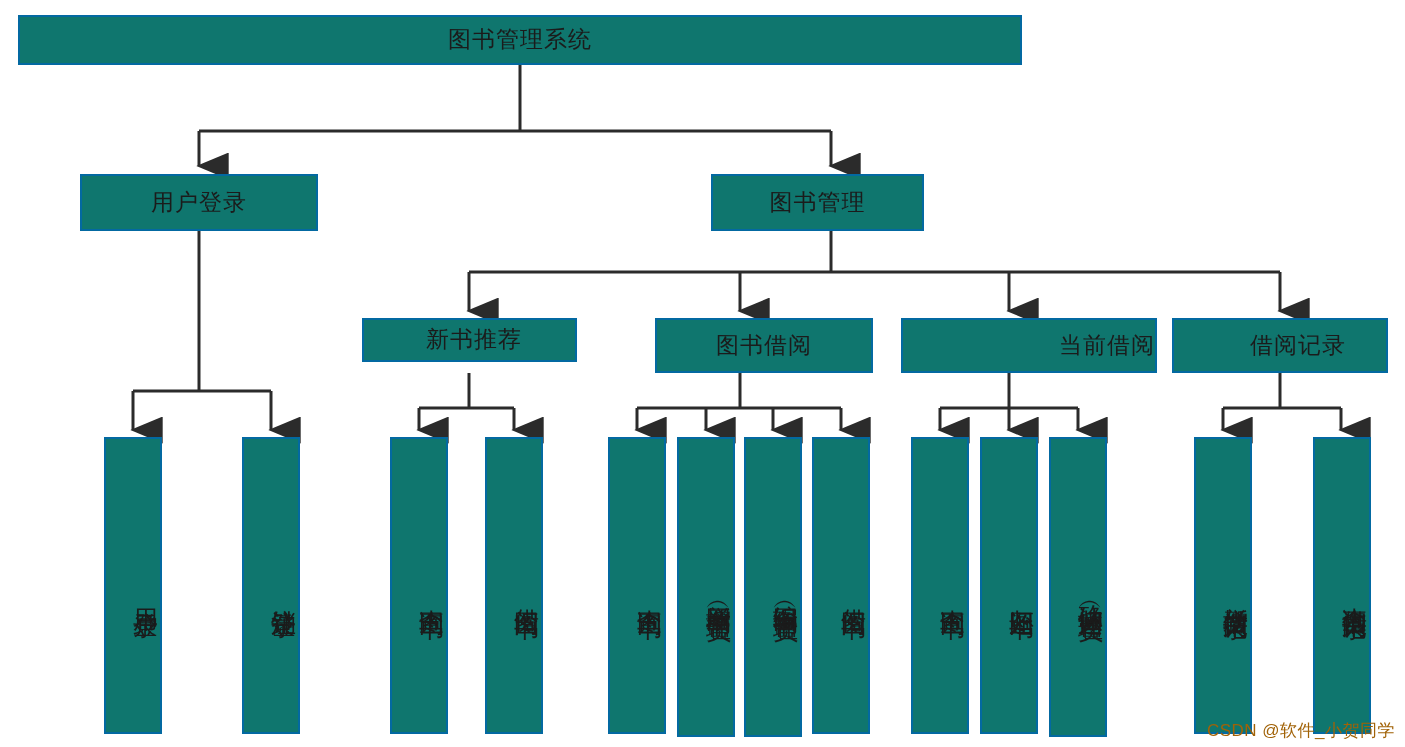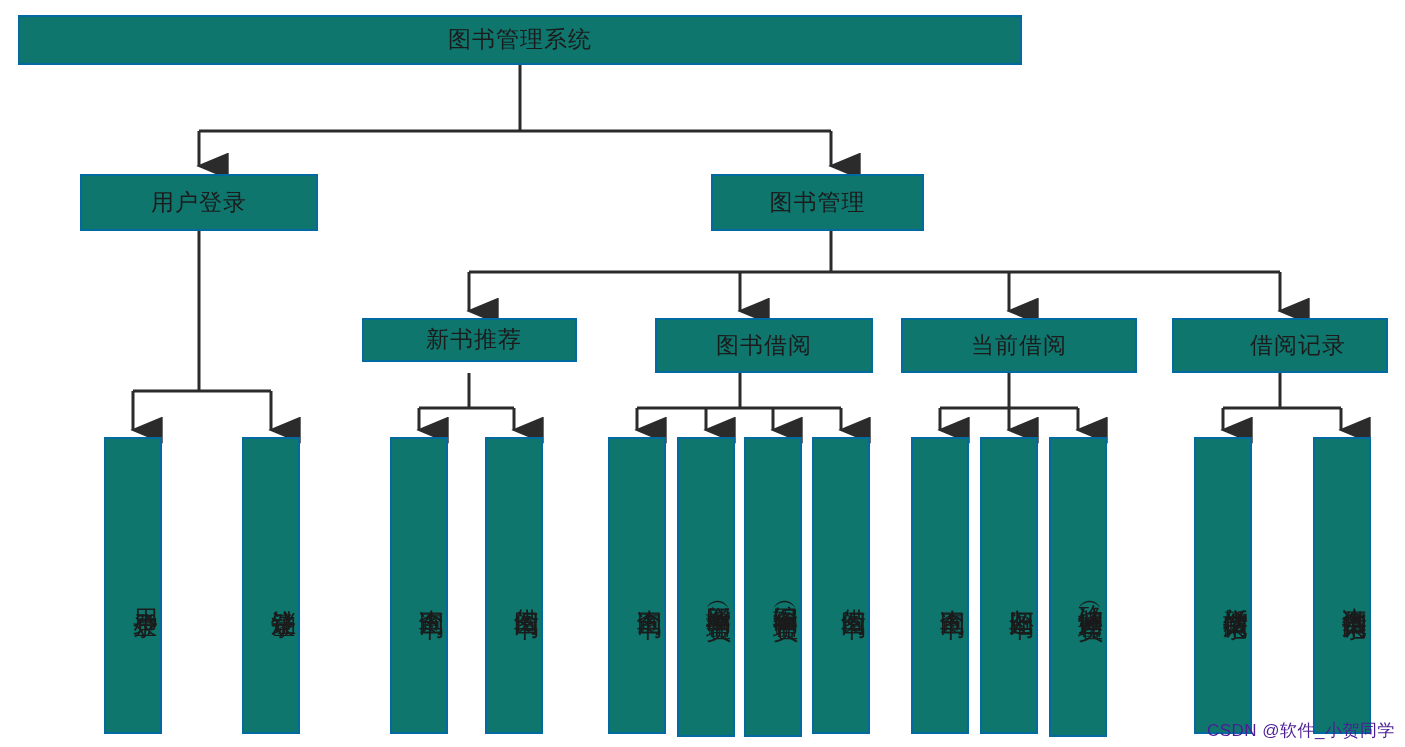--- a/index.html
+++ b/index.html
@@ -55,21 +55,21 @@
     justify-content: center;
     padding-top: 14px;
     white-space: nowrap;
     overflow: visible;
   }
   .watermark {
     position: absolute;
     right: 10px;
     bottom: 5px;
     font-size: 17px;
-    color: #4c1d95;
+    color: #a16207;
     letter-spacing: 0.5px;
     z-index: 5;
     white-space: nowrap;
   }
 </style>
 </head>
 <body>
 
 <div id="canvas">
 
@@ -137,21 +137,21 @@
   </div>
 
   <div class="node node-h" style="left:362px; top:318px; width:215px; height:44px;padding-left:9px;">
     <span>新书推荐</span>
   </div>
 
   <div class="node node-h" style="left:631px; top:318px; width:218px; height:55px;margin-left:24px;">
     <span>图书借阅</span>
   </div>
 
-  <div class="node node-h" style="left:901px; top:318px; width:236px; height:55px;">
+  <div class="node node-h" style="left:901px; top:318px; width:256px; height:55px;justify-content:flex-end;">
     <span>当前借阅</span>
   </div>
 
   <div class="node node-h" style="left:1172px; top:318px; width:216px; height:55px;padding-left:36px;">
     <span>借阅记录</span>
   </div>
 
   <div class="node node-v" style="left:104px; top:437px; width:58px; height:297px;">
     <span>用户登录</span>
   </div>

